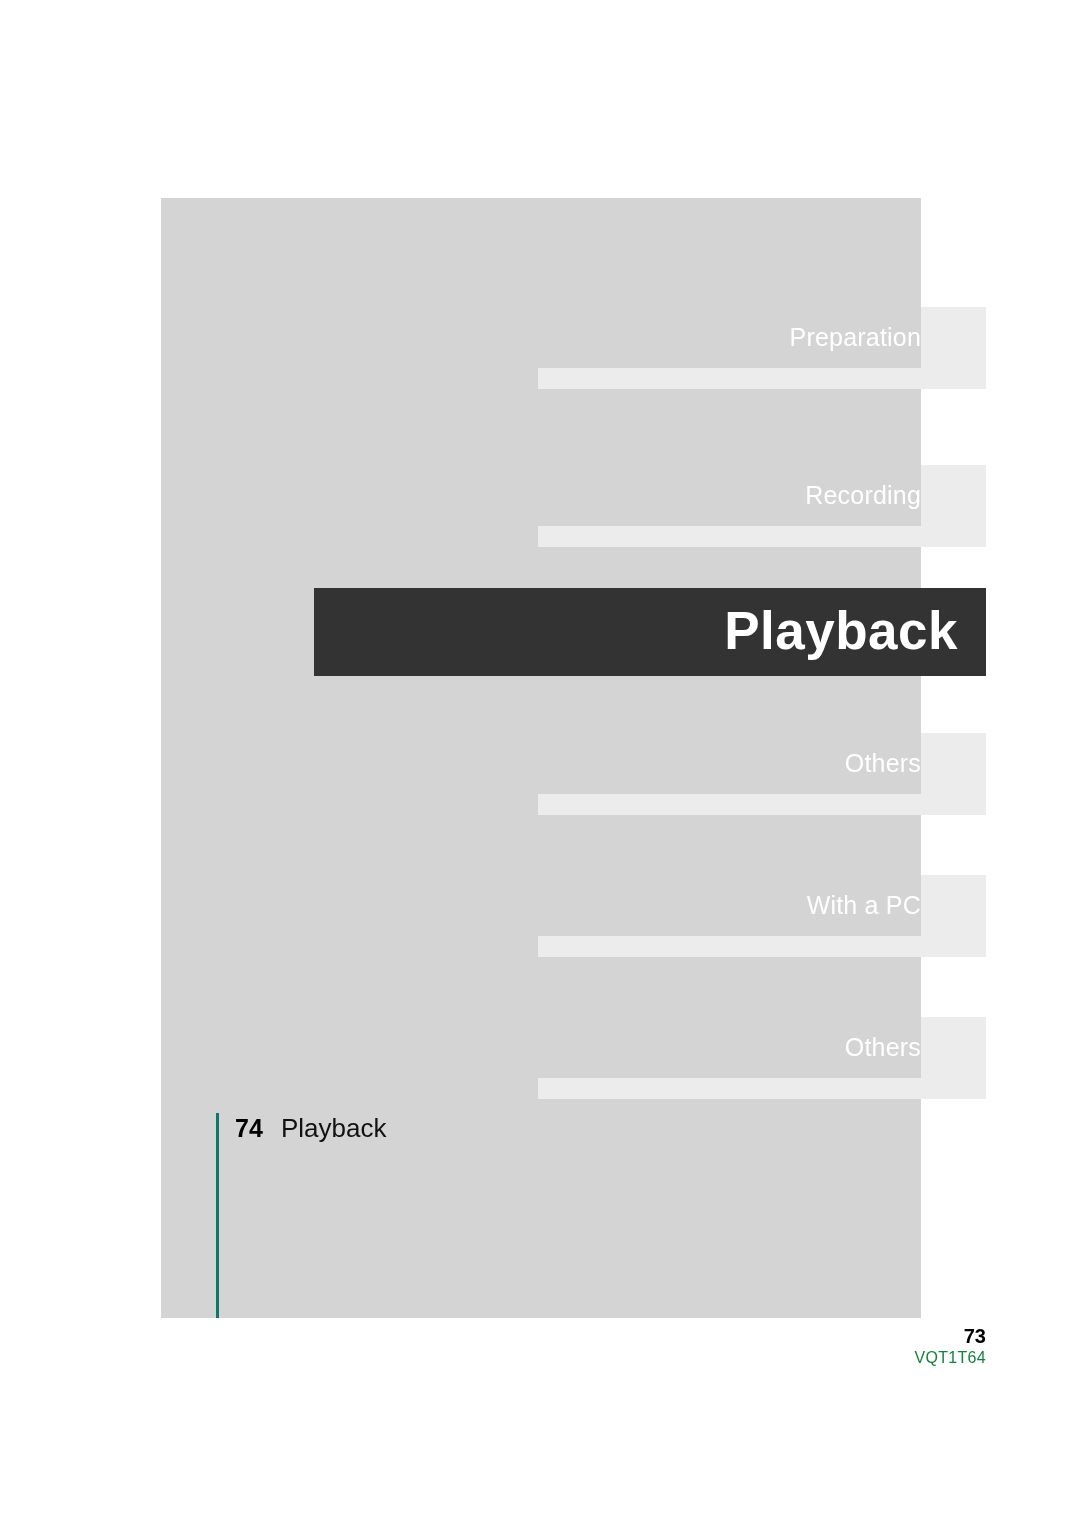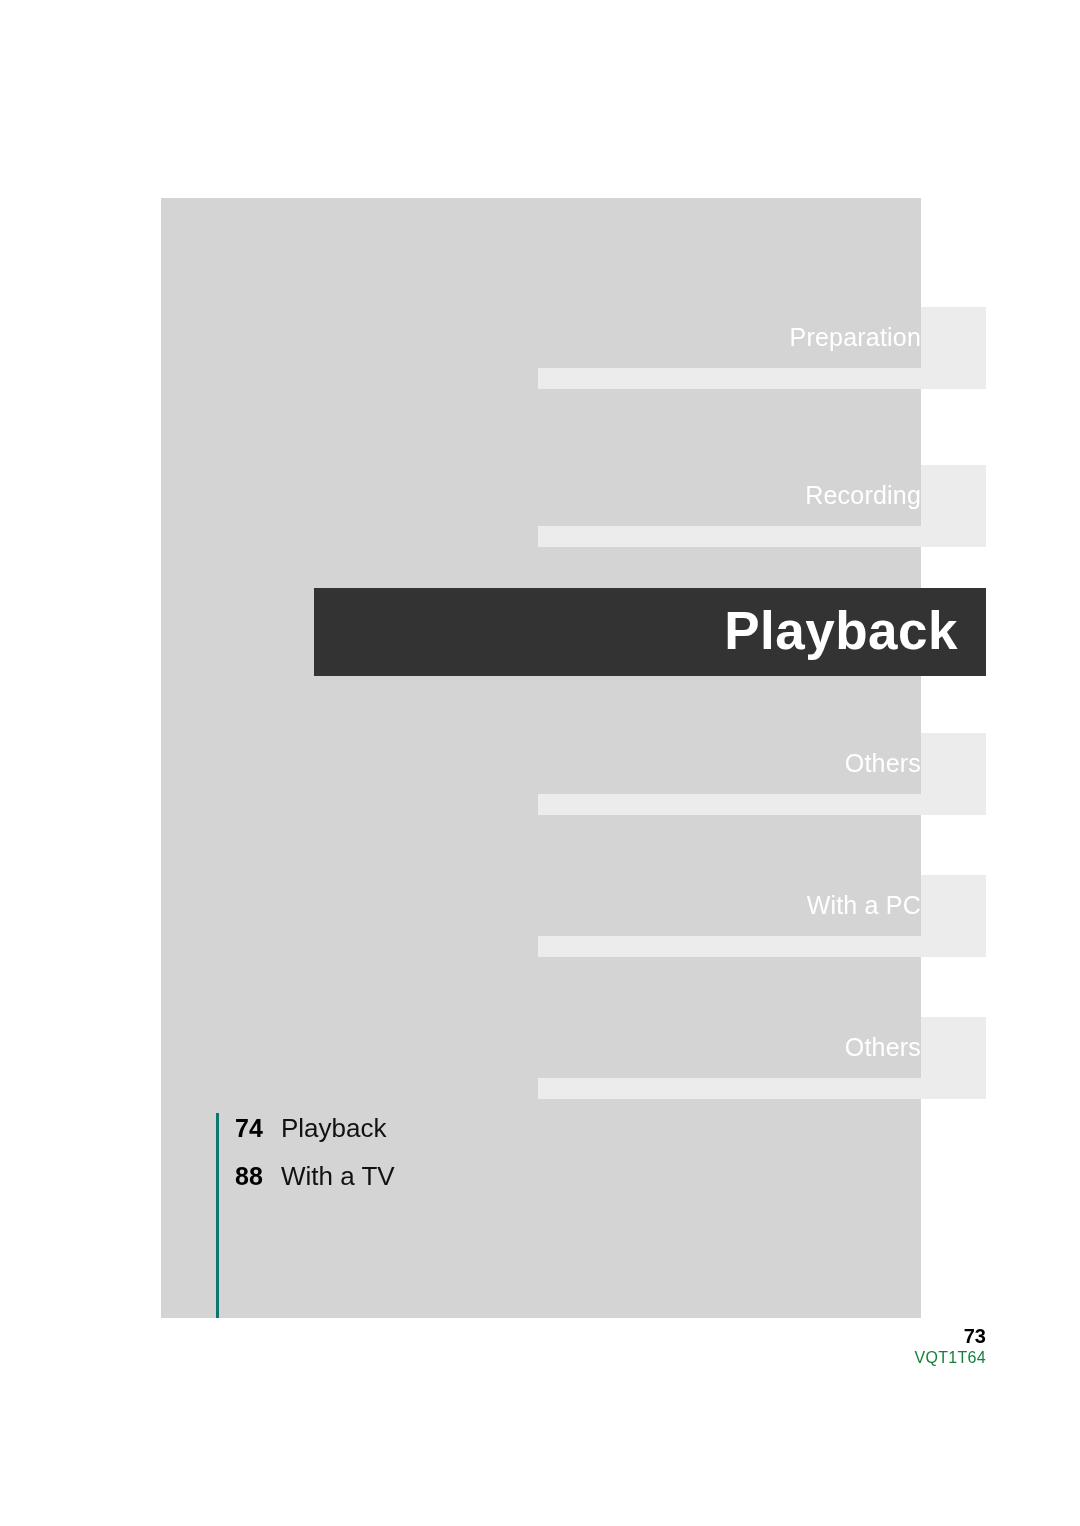--- a/index.html
+++ b/index.html
@@ -202,24 +202,20 @@
     <div class="tab-band"></div>
     <div class="tab-label">Others</div>
   </div>
 
   <div class="contents">
     <ul class="contents-list">
       <li>
         <span class="entry-page">74</span>
         <span class="entry-title">Playback</span>
       </li>
-      <li>
-        <span class="entry-page">88</span>
-        <span class="entry-title">With a TV</span>
-      </li>
     </ul>
   </div>
 
   <div class="footer">
     <div class="page-number">73</div>
     <div class="doc-code">VQT1T64</div>
   </div>
 
 </div>
 

